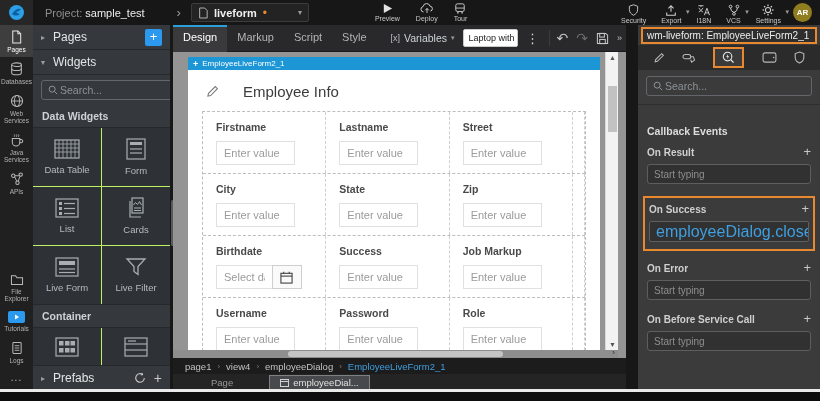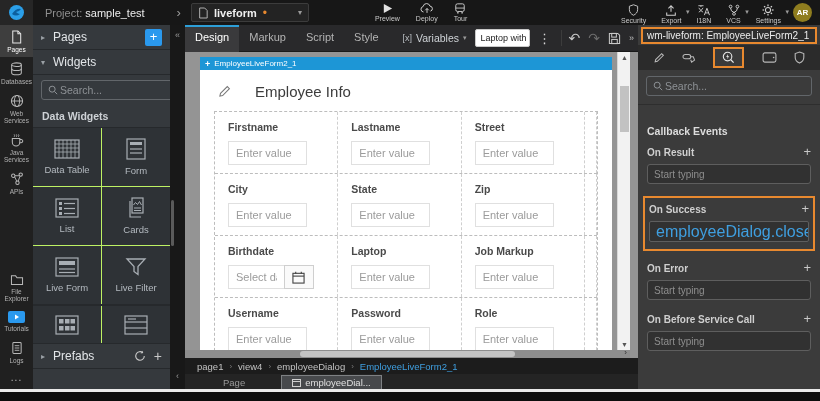--- a/index.html
+++ b/index.html
@@ -67,21 +67,21 @@
   .lp-row .right-icons{margin-left:auto;display:flex;align-items:center;gap:8px;color:#c8c8c8;}
   .lp-row .right-icons .plus-glyph{font-size:14px;line-height:12px;}
 
   
   .strip{position:absolute;left:170px;top:25px;width:15px;height:364px;background:#181818;}
   .strip .coll{position:absolute;top:5px;left:0;width:15px;text-align:center;color:#9a9a9a;font-size:9px;cursor:pointer;}
   .strip .handle{position:absolute;top:175px;left:1px;width:3px;height:46px;background:#5a5a5a;border-radius:2px;}
   .strip .coll2{position:absolute;bottom:8px;left:0;width:15px;text-align:center;color:#9a9a9a;font-size:9px;cursor:pointer;}
 
   
-  .canvascol{position:absolute;left:185px;top:25px;width:453px;height:364px;background:#1c1c1c;}
+  .canvascol{position:absolute;left:173px;top:25px;width:453px;height:364px;background:#1c1c1c;}
   .tabbar{height:27px;background:#29292b;display:flex;align-items:center;border-bottom:1px solid #1a1a1a;}
   .ctab{height:27px;line-height:25px;padding:0 10px;font-size:11px;color:#b4b4b4;cursor:pointer;}
   .ctab.active{background:#3a3a3c;color:#fff;box-shadow:inset 0 2px 0 #2d9fd8;}
   .vars{display:flex;align-items:center;gap:4px;margin-left:14px;cursor:pointer;}
   .vars .vx{font-size:9px;color:#b9bdc1;}
   .vars .vlab{font-size:10.5px;color:#cfd3d7;}
   .vars .vch{font-size:7px;color:#9a9a9a;}
   .devsel{display:flex;align-items:center;background:#fff;border-radius:2px;height:18px;margin-left:8px;
           overflow:hidden;cursor:pointer;border:1px solid #c9c9c9;}
   .devsel .dtxt{font-size:9px;color:#222;padding:0 5px;white-space:nowrap;}
@@ -412,20 +412,21 @@
         </svg>
         <span class="wlab">Live Form</span>
       </div>
       <div class="wcell">
         <svg width="22" height="20" viewBox="0 0 22 20">
           <path d="M2 2 h18 l-7 7.5 v8 l-4 -3 v-5 z" fill="none" stroke="#a8aeb4" stroke-width="1.3"></path>
         </svg>
         <span class="wlab">Live Filter</span>
       </div>
     </div>
+    <div class="lp-header">Container</div>
     <div class="wgrid container-grid">
       <div class="wcell">
         <svg width="24" height="20" viewBox="0 0 24 20">
           <rect x="1" y="1" width="22" height="18" fill="none" stroke="#a8aeb4" stroke-width="1.2"></rect>
           <g fill="#a8aeb4">
             <rect x="4" y="4" width="4.5" height="4.5"></rect>
               <rect x="10" y="4" width="4.5" height="4.5"></rect>
               <rect x="15.5" y="4" width="4.5" height="4.5"></rect>
             <rect x="4" y="11" width="4.5" height="4.5"></rect>
               <rect x="10" y="11" width="4.5" height="4.5"></rect>
@@ -543,21 +544,21 @@
                   <svg width="13" height="13" viewBox="0 0 14 14">
                     <rect x="1" y="2.5" width="12" height="10.5" fill="none" stroke="#444" stroke-width="1.2"></rect>
                     <line x1="1" y1="5.5" x2="13" y2="5.5" stroke="#444" stroke-width="1.2"></line>
                     <line x1="4" y1="0.8" x2="4" y2="3" stroke="#444" stroke-width="1.2"></line>
                     <line x1="10" y1="0.8" x2="10" y2="3" stroke="#444" stroke-width="1.2"></line>
                   </svg>
                 </span>
               </div>
             </div>
             <div class="fcell">
-              <div class="flabel">Laptop</div>
+              <div class="flabel">Success</div>
               <input class="finput" placeholder="Enter value" style="">
             </div>
             <div class="fcell">
               <div class="flabel">Job Markup</div>
               <input class="finput" placeholder="Enter value" style="">
             </div>
             <div class="fcell sliver"></div>
           </div>
           <div class="frow">
             <div class="fcell">

